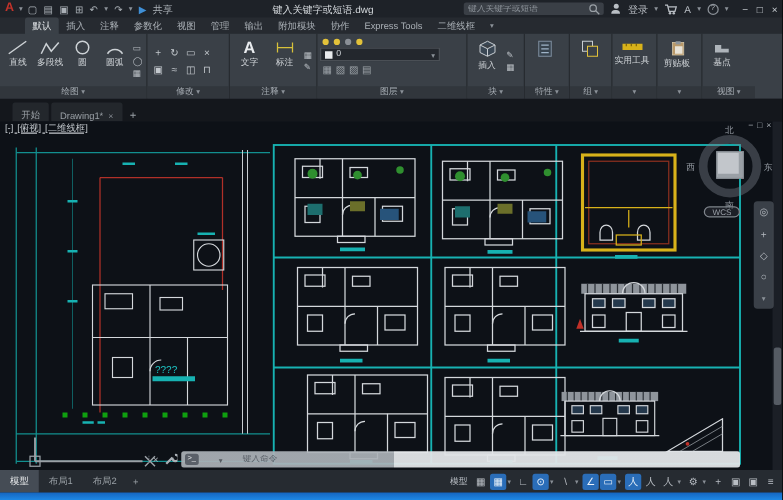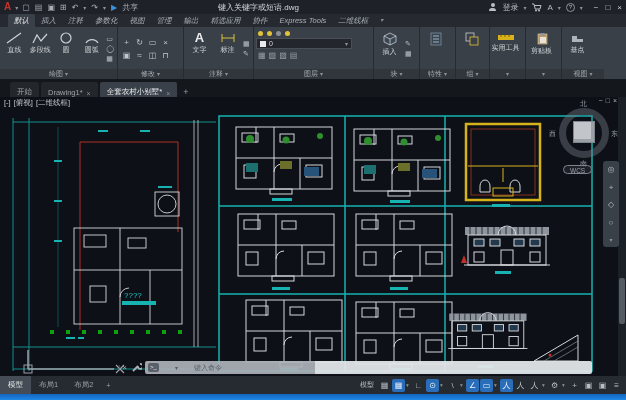--- a/index.html
+++ b/index.html
@@ -19,21 +19,21 @@
   .searchbox input{flex:1;min-width:0;background:transparent;border:0;outline:none;font-size:7px;color:#c8cdd2;padding:0;}
   .searchbox input::placeholder{color:#8b9198;}
   .person-icon{width:9px;height:9px;position:relative;display:inline-block;}
   .person-icon::before{content:"";position:absolute;left:2.5px;top:0;width:4px;height:4px;border-radius:50%;background:#b9bec4;}
   .person-icon::after{content:"";position:absolute;left:1px;top:5px;width:7px;height:3.5px;border-radius:4px 4px 0 0;background:#b9bec4;}
   .helpq{display:inline-flex;align-items:center;justify-content:center;width:9px;height:9px;border:1px solid #8b9198;border-radius:50%;font-size:6px;color:#b9bec4;}
   .winbtns{display:flex;gap:7px;font-size:8px;color:#c8cdd2;margin-left:6px;}
 
   
   .menubar{position:absolute;top:14px;left:0;right:0;height:13px;background:#262a30;display:flex;align-items:flex-start;
-    font-size:7.5px;color:#aab0b6;padding-left:8px;font-style:italic;}
+    font-size:7.5px;color:#aab0b6;padding-left:20px;}
   .mtab{padding:2px 6px;cursor:default;white-space:nowrap;}
   .mtab.active{background:#3a4047;color:#e6e9ec;border-radius:2px 2px 0 0;}
 
   
   .ribbon{position:absolute;top:27px;left:0;right:0;height:52px;background:#3a4047;display:flex;}
   .panel{position:relative;height:52px;border-right:1px solid #272b30;padding:2px 2px 11px 2px;display:flex;gap:1px;}
   .panel-label{position:absolute;left:0;right:0;bottom:0;height:10px;background:#31363c;color:#a6acb3;
     font-size:7px;text-align:center;line-height:10px;white-space:nowrap;overflow:hidden;}
   .bigbtn{width:27px;display:flex;flex-direction:column;align-items:center;justify-content:flex-start;gap:1px;
     font-size:7px;color:#d0d4d8;padding-top:3px;white-space:nowrap;}
@@ -53,21 +53,21 @@
 
   
   .filetabs{position:absolute;top:79px;left:0;right:0;height:18px;background:#14171c;display:flex;align-items:flex-end;padding-left:10px;gap:2px;font-size:7.5px;}
   .ftab{height:15px;display:flex;align-items:flex-end;gap:4px;padding:0 7px;background:#23272c;color:#9aa0a6;border-radius:2px 2px 0 0;}
   .ftab.active{background:#394049;color:#e8eaec;}
   .ftab .x{font-size:7px;color:#8b9198;}
   .ftab-add{color:#9aa0a6;font-size:9px;padding:0 4px;}
 
   
   .canvas{position:absolute;top:97px;left:0;width:626px;height:279px;background:#0d1117;overflow:hidden;}
-  .vplabel{position:absolute;left:4px;top:1px;font-size:7.5px;color:#c3c8cd;z-index:5;}
+  .vplabel{position:absolute;left:4px;top:1px;font-size:7.5px;color:#c3c8cd;z-index:5;text-decoration:underline;}
   .vplabel span{margin-right:1px;}
   .vp-winbtns{position:absolute;right:6px;top:0;font-size:7px;color:#aab0b6;z-index:5;letter-spacing:3px;}
   .drawing-svg{position:absolute;left:0;top:0;}
 
   
   .viewcube{position:absolute;left:556px;top:8px;width:56px;height:56px;z-index:4;}
   .vc-ring{position:absolute;left:3px;top:3px;width:50px;height:50px;border:7px solid rgba(120,126,136,.42);border-radius:50%;}
   .vc-cube{position:absolute;left:17px;top:16px;width:22px;height:22px;background:#c2c6cb;border:1px solid #7f858c;box-shadow:inset -3px -3px 0 #9aa0a6;}
   .vc-lbl{position:absolute;font-size:7px;color:#969ca4;}
   .wcs-pill{position:absolute;left:563px;top:68px;padding:0 6px;height:9px;line-height:9px;border:1px solid #7f858c;
@@ -121,20 +121,27 @@
       <span>⊞</span>
       <span>↶</span>
       <span class="dd">▾</span>
       <span>↷</span>
       <span class="dd">▾</span>
       <span class="share">▶</span>
       <span>共享</span>
     </span>
     <span class="fname">键入关键字或短语.dwg</span>
     <span class="tb-right">
+      <span class="searchbox">
+        <input placeholder="键入关键字或短语" style="">
+        <svg width="9" height="9">
+            <circle cx="3.5" cy="3.5" r="2.6" stroke="#9aa0a6" fill="none"></circle>
+            <line x1="5.6" y1="5.6" x2="8.4" y2="8.4" stroke="#9aa0a6"></line>
+          </svg>
+      </span>
       <span class="person-icon"></span>
       <span>登录</span>
       <span class="dd">▾</span>
       <svg width="11" height="10">
           <path d="M1 2 h2 l1.2 5 h4.8 l1-3.5 h-6.5" stroke="#b9bec4" fill="none"></path>
           <circle cx="5" cy="8.5" r="1" fill="#b9bec4"></circle>
           <circle cx="8" cy="8.5" r="1" fill="#b9bec4"></circle>
         </svg>
       <span>A</span>
       <span class="dd">▾</span>
@@ -149,21 +156,21 @@
   </div>
 
   <div class="menubar">
     <span class="mtab active">默认</span>
     <span class="mtab">插入</span>
     <span class="mtab">注释</span>
     <span class="mtab">参数化</span>
     <span class="mtab">视图</span>
     <span class="mtab">管理</span>
     <span class="mtab">输出</span>
-    <span class="mtab">精选应用</span>
+    <span class="mtab">附加模块</span>
     <span class="mtab">协作</span>
     <span class="mtab">Express Tools</span>
     <span class="mtab">二维线框</span>
     <span class="mtab dd">▾</span>
   </div>
 
   <div class="ribbon">
 
     <div class="panel" style="width:118px">
       <div class="bigbtn">
@@ -322,24 +329,20 @@
       <div class="panel-label"><span>视图</span> <span class="dd">▾</span></div>
     </div>
   </div>
 
   <div class="filetabs">
     <div class="ftab">
         <span>开始</span>
       </div>
     <div class="ftab">
         <span>Drawing1*</span>
-        <span class="x">×</span>
-      </div>
-    <div class="ftab active">
-        <span>全套农村小别墅*</span>
         <span class="x">×</span>
       </div>
     <div class="ftab-add">+</div>
   </div>
 
   <div class="canvas">
     <div class="vplabel">
       <span>[-]</span>
       <span>[俯视]</span>
       <span>[二维线框]</span>

